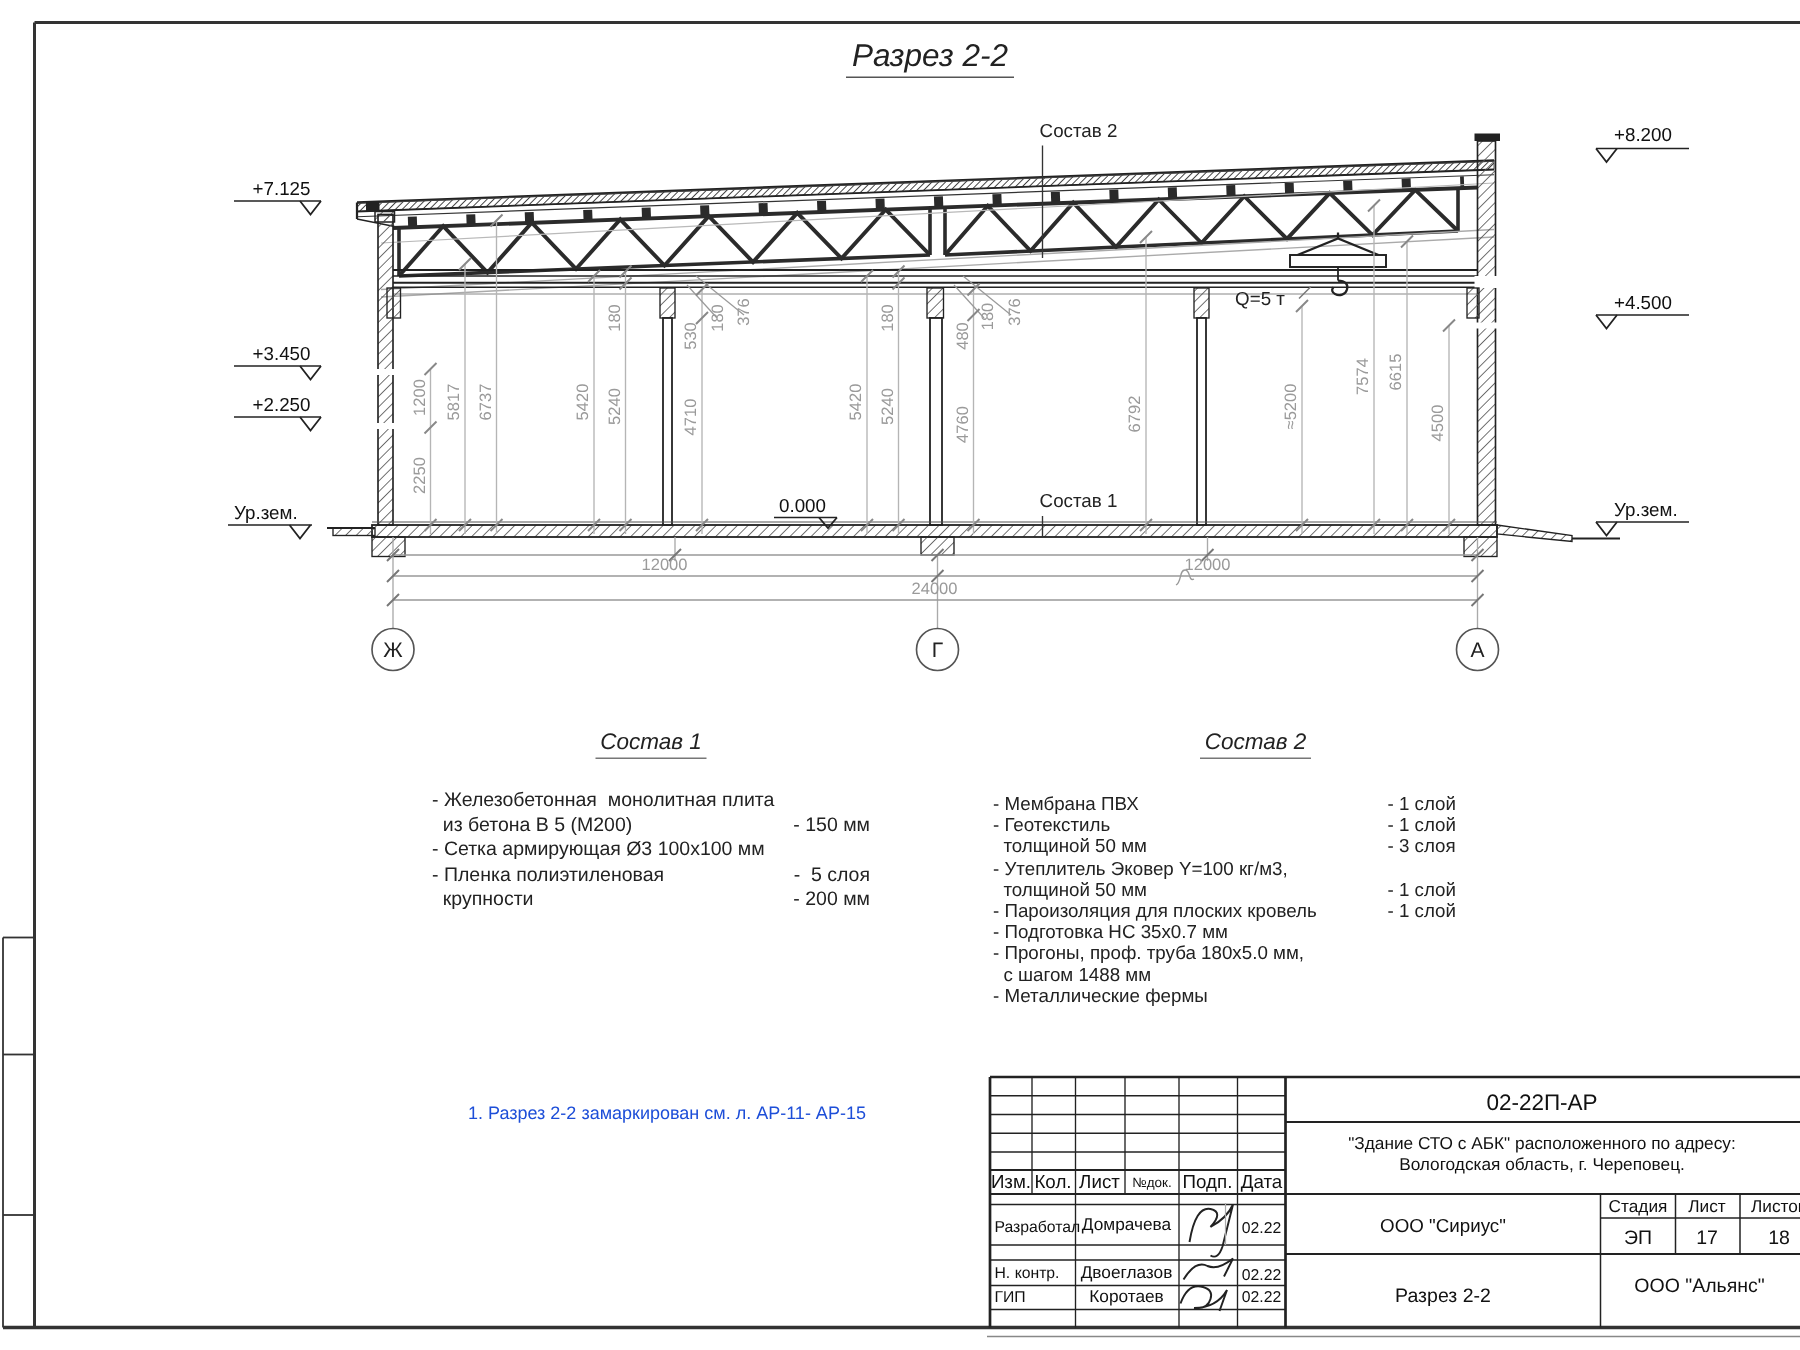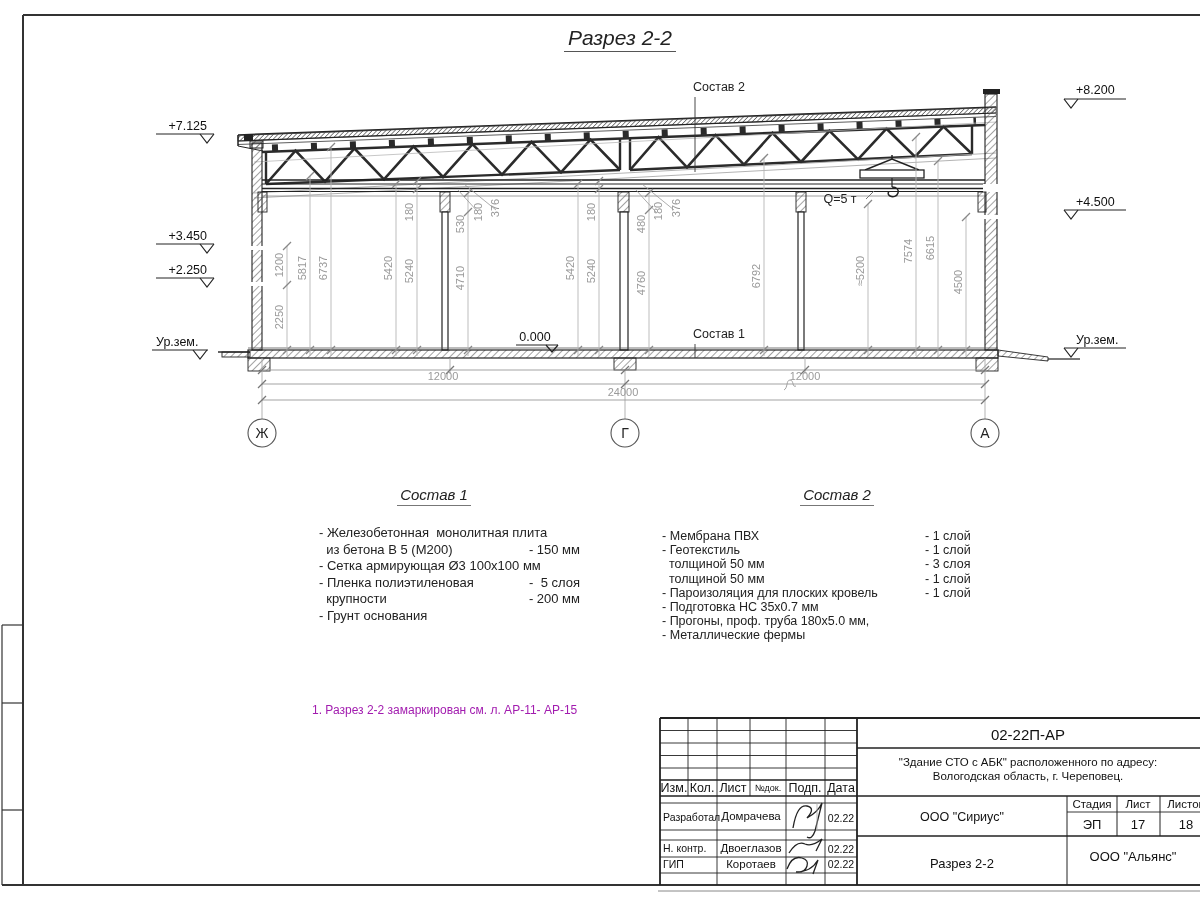--- a/index.html
+++ b/index.html
@@ -8,27 +8,27 @@
   .abs{position:absolute;}
   #sheet-title{left:500px;top:26px;width:240px;text-align:center;font-size:21px;
     font-style:italic;color:#222;}
   #sheet-title span{border-bottom:1.5px solid #555;padding:0 4px 2px 4px;}
   .sostav{font-size:13px;color:#222;}
   .sostav .s-title{text-align:center;font-style:italic;font-size:15px;margin-bottom:14px;}
   .sostav .s-title span{border-bottom:1px solid #777;padding:0 3px 2px 3px;}
   .s-row{display:flex;white-space:pre;}
   #sostav1{left:288px;top:486px;width:292px;}
   #sostav1 .s-row{line-height:16.5px;}
-  #sostav1 .s-t{width:257px;margin-left:31px;}
+  #sostav1 .s-t{width:257px;}
   #sostav1 .s-title{margin-bottom:22px;}
   #sostav2{left:662px;top:486px;width:350px;font-size:12.5px;}
   #sostav2 .s-row{line-height:14.2px;}
   #sostav2 .s-t{width:263px;}
   #sostav2 .s-title{margin-bottom:26px;}
-  #note{left:312px;top:703px;font-size:12px;color:#a21caf;}
+  #note{left:312px;top:735px;font-size:12px;color:#1d4ed8;}
   svg text{font-family:"Liberation Sans",sans-serif;}
   .dim{fill:#9a9a9a;font-size:11px;}
   .lvl{fill:#111;font-size:12.5px;}
   .tb{fill:#111;}
 </style>
 </head>
 <body>
 
 <div id="page">
 
@@ -352,30 +352,31 @@
   <span>Разрез 2-2</span>
 </div>
 
 <div class="abs sostav" id="sostav1">
   <div class="s-title"><span>Состав 1</span></div>
   <div class="s-row"><span class="s-t">- Железобетонная  монолитная плита</span><span></span></div>
   <div class="s-row"><span class="s-t">  из бетона В 5 (М200)</span><span>- 150 мм</span></div>
   <div class="s-row"><span class="s-t">- Сетка армирующая Ø3 100x100 мм</span><span></span></div>
   <div class="s-row"><span class="s-t">- Пленка полиэтиленовая</span><span>-  5 слоя</span></div>
   <div class="s-row"><span class="s-t">  крупности</span><span>- 200 мм</span></div>
-  <div class="s-row"><span class="s-t">- Грунт основания</span><span></span></div>
 </div>
 
 <div class="abs sostav" id="sostav2">
   <div class="s-title"><span>Состав 2</span></div>
   <div class="s-row"><span class="s-t">- Мембрана ПВХ</span><span>- 1 слой</span></div>
   <div class="s-row"><span class="s-t">- Геотекстиль</span><span>- 1 слой</span></div>
   <div class="s-row"><span class="s-t">  толщиной 50 мм</span><span>- 3 слоя</span></div>
+  <div class="s-row"><span class="s-t">- Утеплитель Эковер Y=100 кг/м3,</span><span></span></div>
   <div class="s-row"><span class="s-t">  толщиной 50 мм</span><span>- 1 слой</span></div>
   <div class="s-row"><span class="s-t">- Пароизоляция для плоских кровель</span><span>- 1 слой</span></div>
   <div class="s-row"><span class="s-t">- Подготовка НС 35x0.7 мм</span><span></span></div>
   <div class="s-row"><span class="s-t">- Прогоны, проф. труба 180x5.0 мм,</span><span></span></div>
+  <div class="s-row"><span class="s-t">  с шагом 1488 мм</span><span></span></div>
   <div class="s-row"><span class="s-t">- Металлические фермы</span><span></span></div>
 </div>
 
 <div class="abs" id="note">1. Разрез 2-2 замаркирован см. л. АР-11- АР-15</div>
 
 </div>
 
 </body></html>

